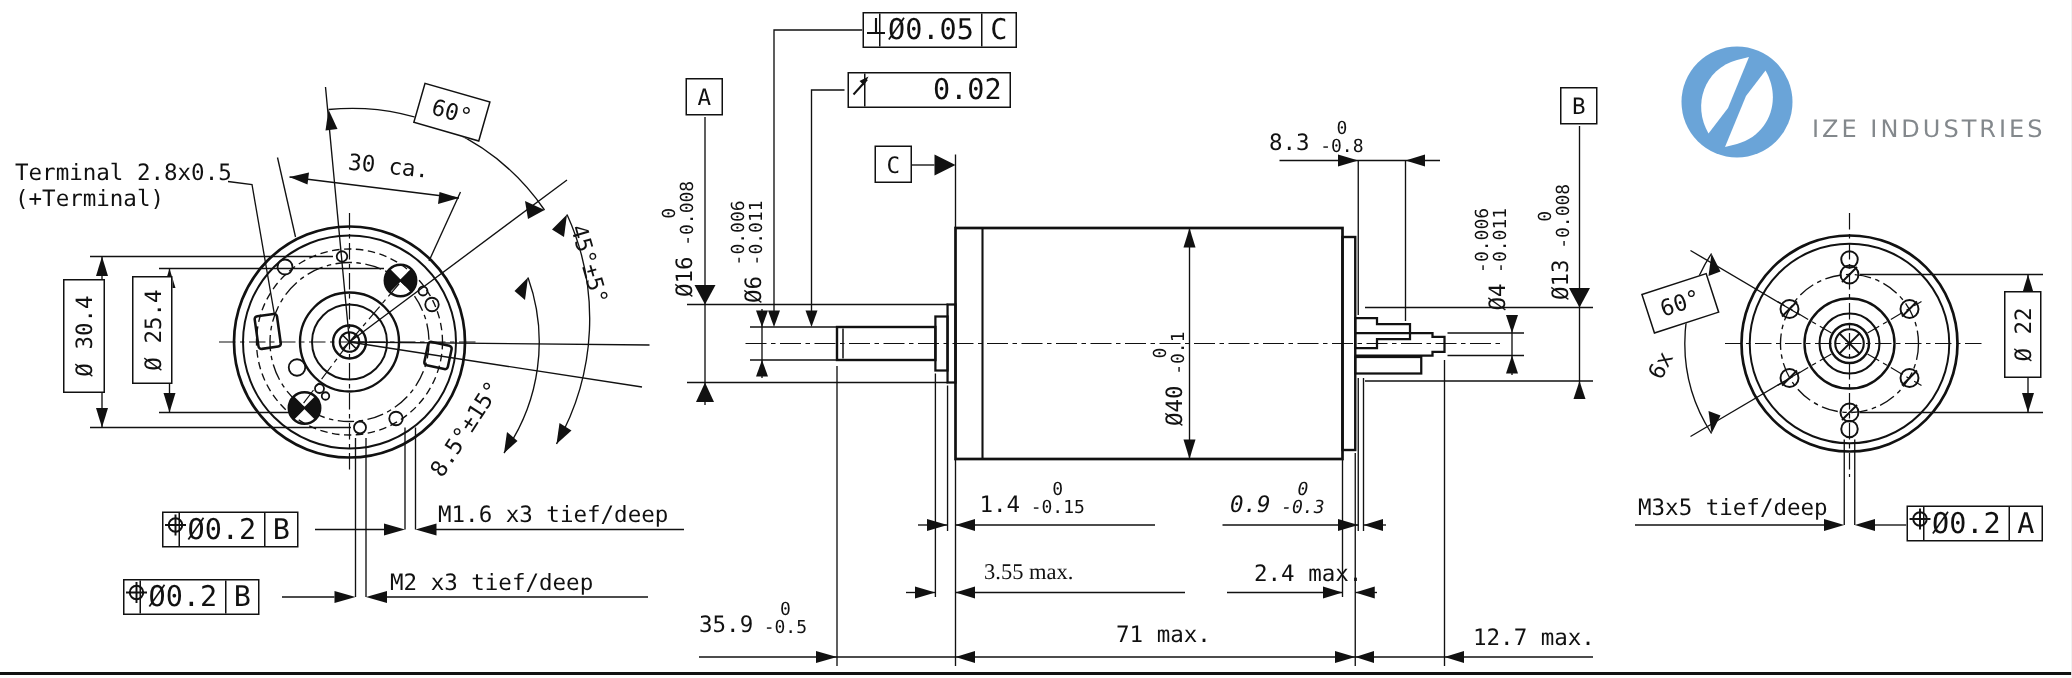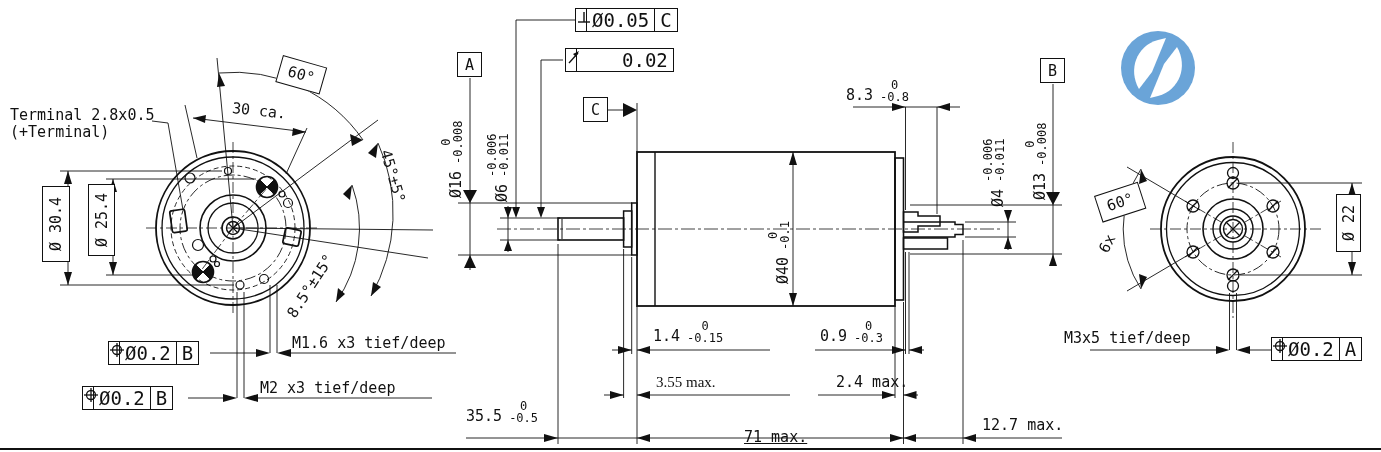--- a/index.html
+++ b/index.html
@@ -419,56 +419,57 @@
         <span>-0.8</span>
       </span>
 </div>
 <div class="dimblock" style="left:653px;top:320px;text-align:right;">
   <span class="main">1.4</span>
   <span class="stack">
         <span>0</span>
         <span>-0.15</span>
       </span>
 </div>
-<div class="dimblock" style="left:820px;top:320px;">
+<div class="dimblock" style="left:820px;top:320px;font-style:italic;">
   <span class="main">0.9</span>
   <span class="stack">
         <span>0</span>
         <span>-0.3</span>
       </span>
 </div>
 <div class="dimblock" style="left:466px;top:400px;">
-  <span class="main">35.5</span>
+  <span class="main">35.9</span>
   <span class="stack">
         <span>0</span>
         <span>-0.5</span>
       </span>
 </div>
 
 <div class="txt" style="left:656px;top:374px;font-family:Liberation Serif, serif;">3.55 max.</div>
 <div class="txt" style="left:836px;top:374px;">2.4 max.</div>
-<div class="txt" style="left:744px;top:429px;text-decoration:underline;">71 max.</div>
+<div class="txt" style="left:744px;top:415px;">71 max.</div>
 <div class="txt" style="left:982px;top:417px;">12.7 max.</div>
 
 <div class="txt rot" style="left:1096px;top:248px;transform:rotate(-63deg);">6x</div>
 <div class="boxdim rot" style="left:1094px;top:196px;width:44px;height:26px;transform:rotate(-18deg);">
   <span>60°</span>
 </div>
 <div class="boxdim rot" style="left:1336px;top:252px;width:56px;height:23px;transform:rotate(-90deg);">
   <span>Ø 22</span>
 </div>
-<div class="txt" style="left:1064px;top:330px;">M3x5 tief/deep</div>
+<div class="txt" style="left:1092px;top:330px;">M3x5 tief/deep</div>
 <div class="fcf" style="left:1271px;top:337px;">
   <span class="cell">
     <svg width="16" height="16">
           <g stroke="#111" stroke-width="1.3" fill="none">
       <circle cx="8" cy="8" r="4.5"></circle>
             <line x1="8" y1="1" x2="8" y2="15"></line>
             <line x1="1" y1="8" x2="15" y2="8"></line>
     </g>
         </svg>
   </span>
   <span class="cell">Ø0.2</span>
   <span class="cell">A</span>
 </div>
 
+<div class="logo-en">IZE INDUSTRIES</div>
 
 </div>
 
 </body></html>

